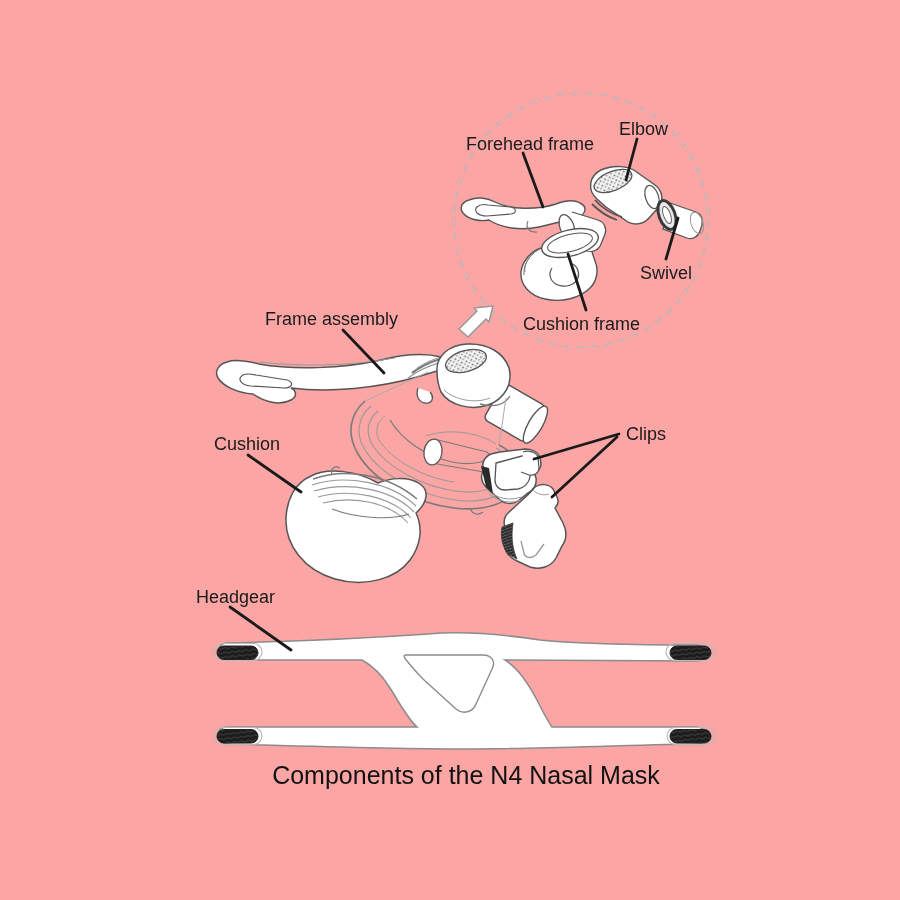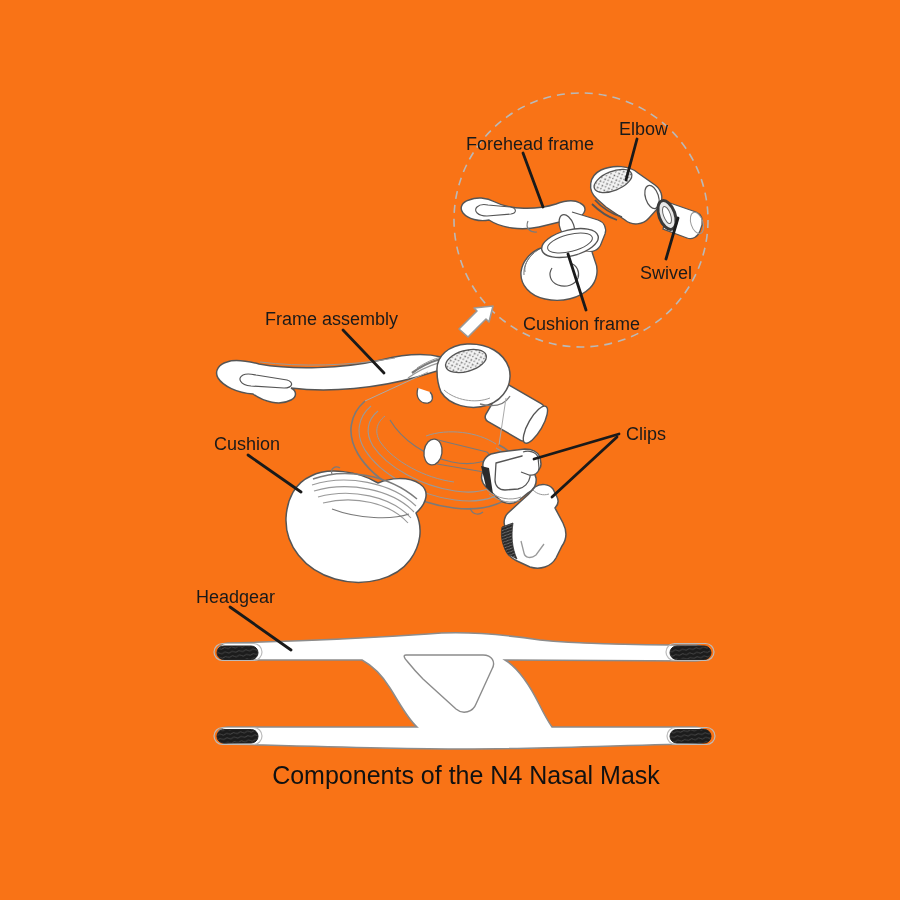--- a/index.html
+++ b/index.html
@@ -4,21 +4,21 @@
 <style>
   html, body {
     margin: 0;
     padding: 0;
     background: #ffffff;
   }
   .stage {
     position: relative;
     width: 900px;
     height: 900px;
-    background: #f97316;
+    background: #fca5a5;
     font-family: "Liberation Sans", sans-serif;
     overflow: hidden;
   }
   svg { display: block; }
   .part-label {
     font-family: "Liberation Sans", sans-serif;
     font-size: 18px;
     fill: #1a1a1a;
   }
   .caption-text {

